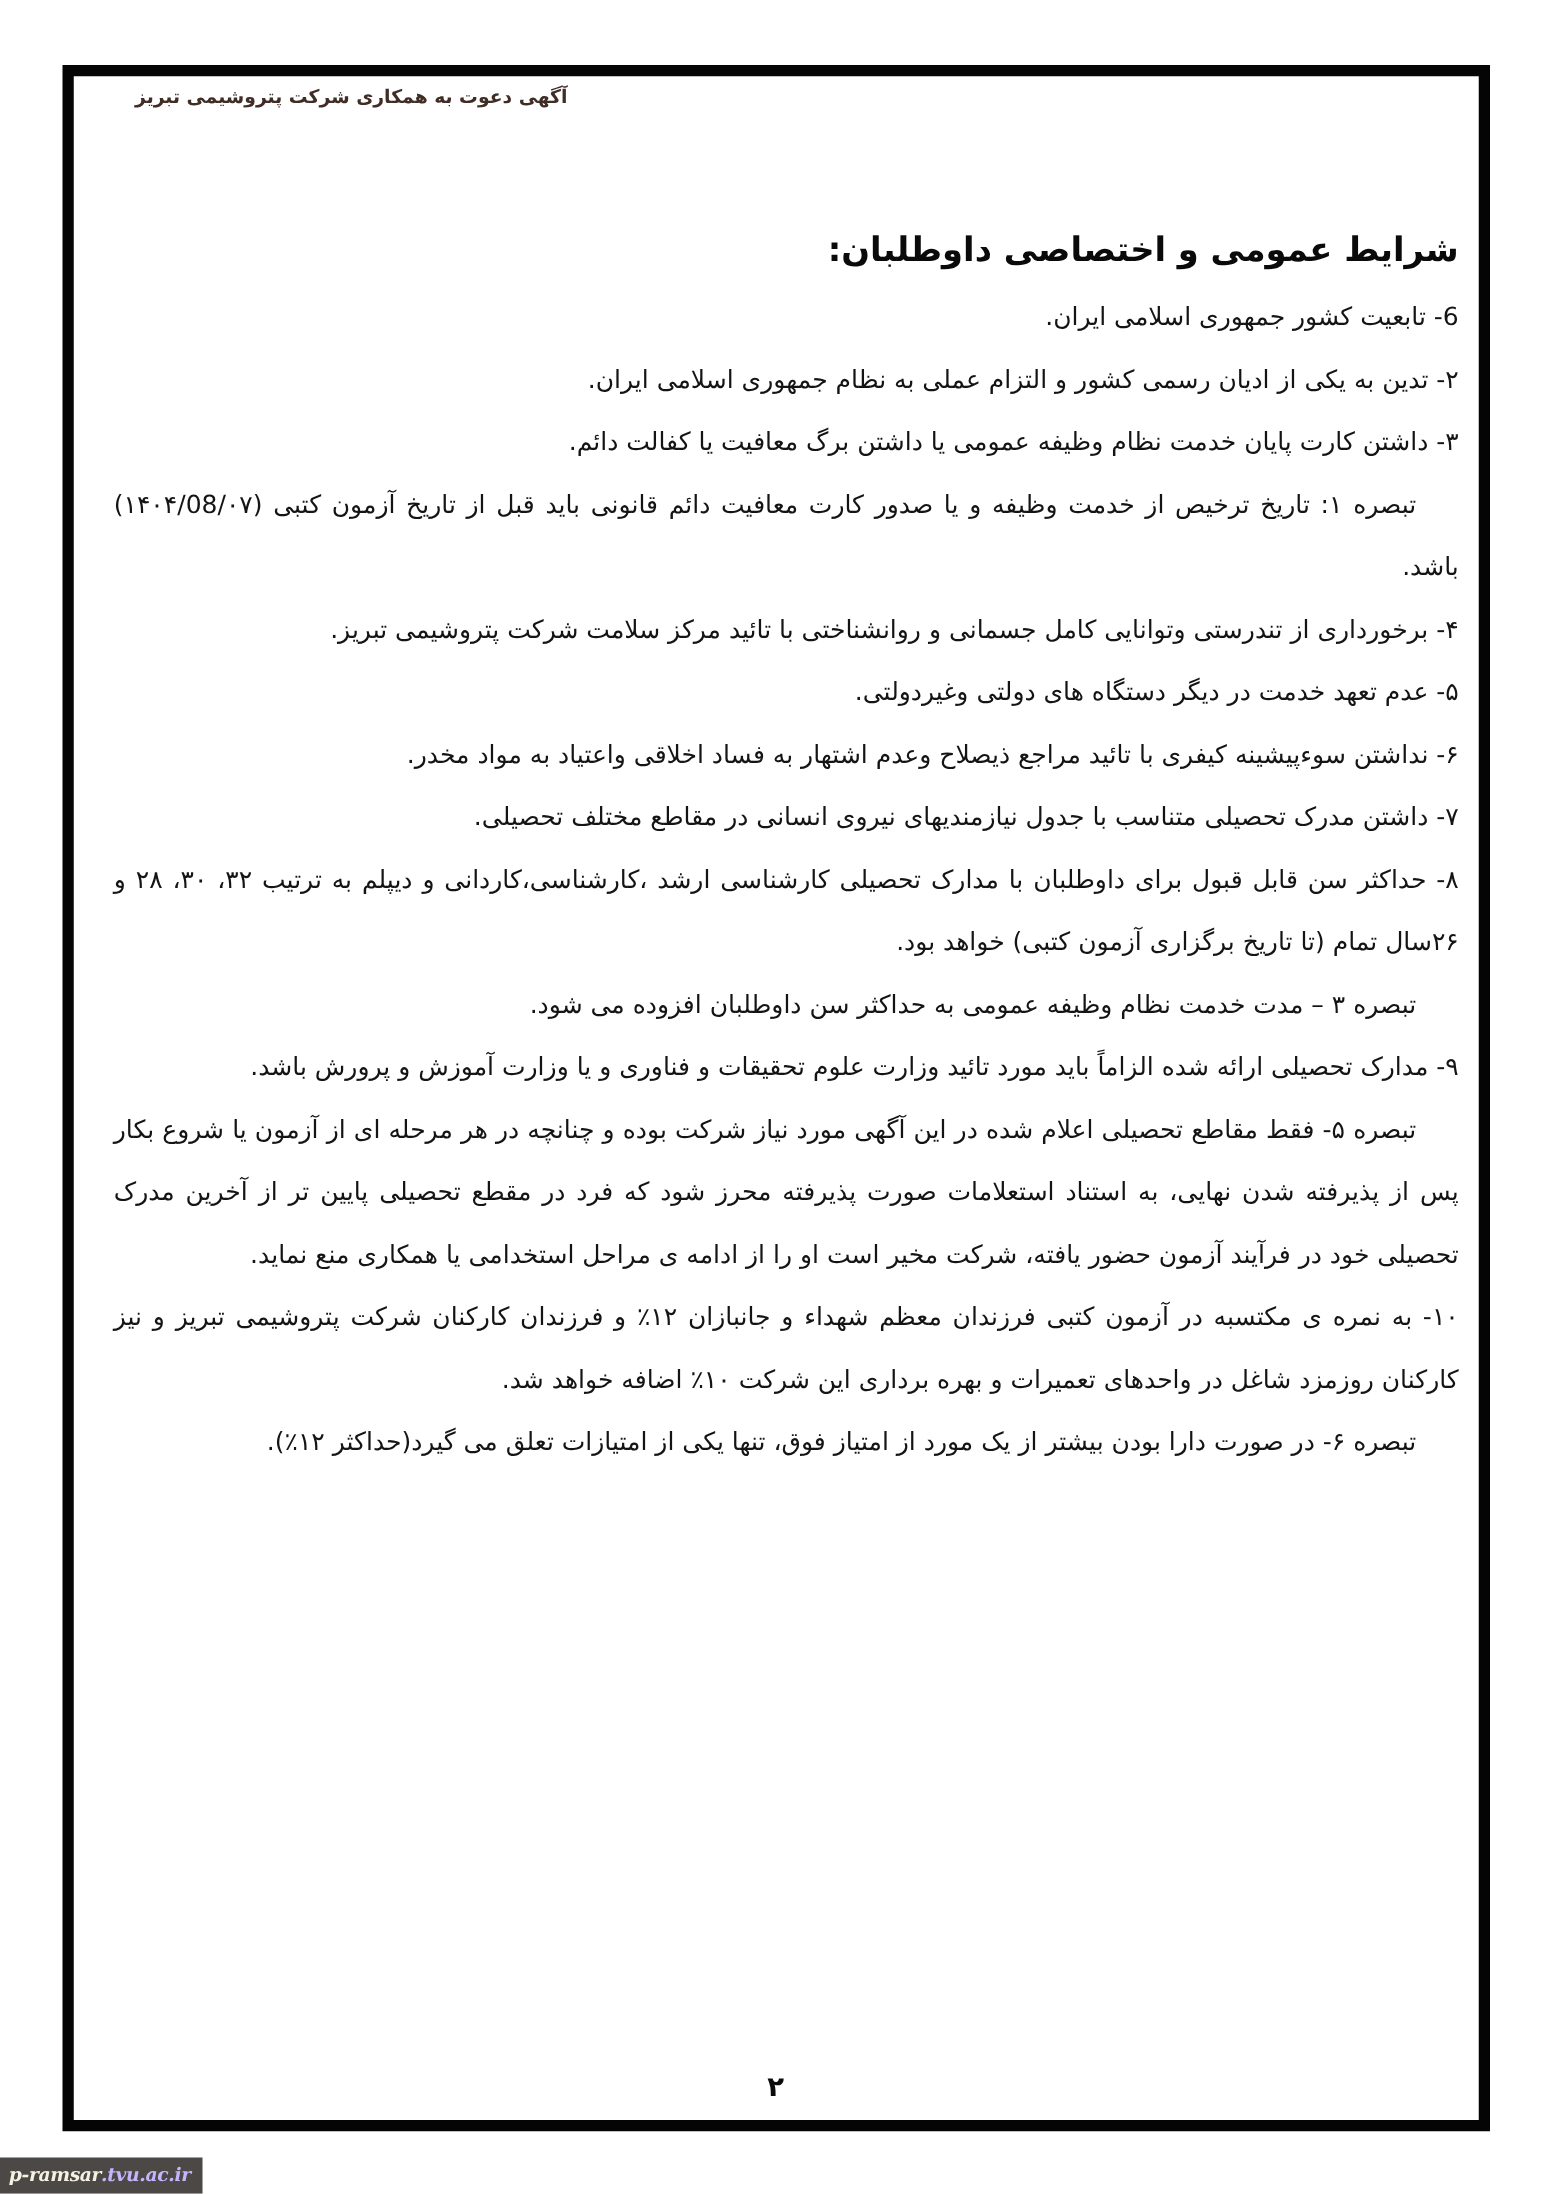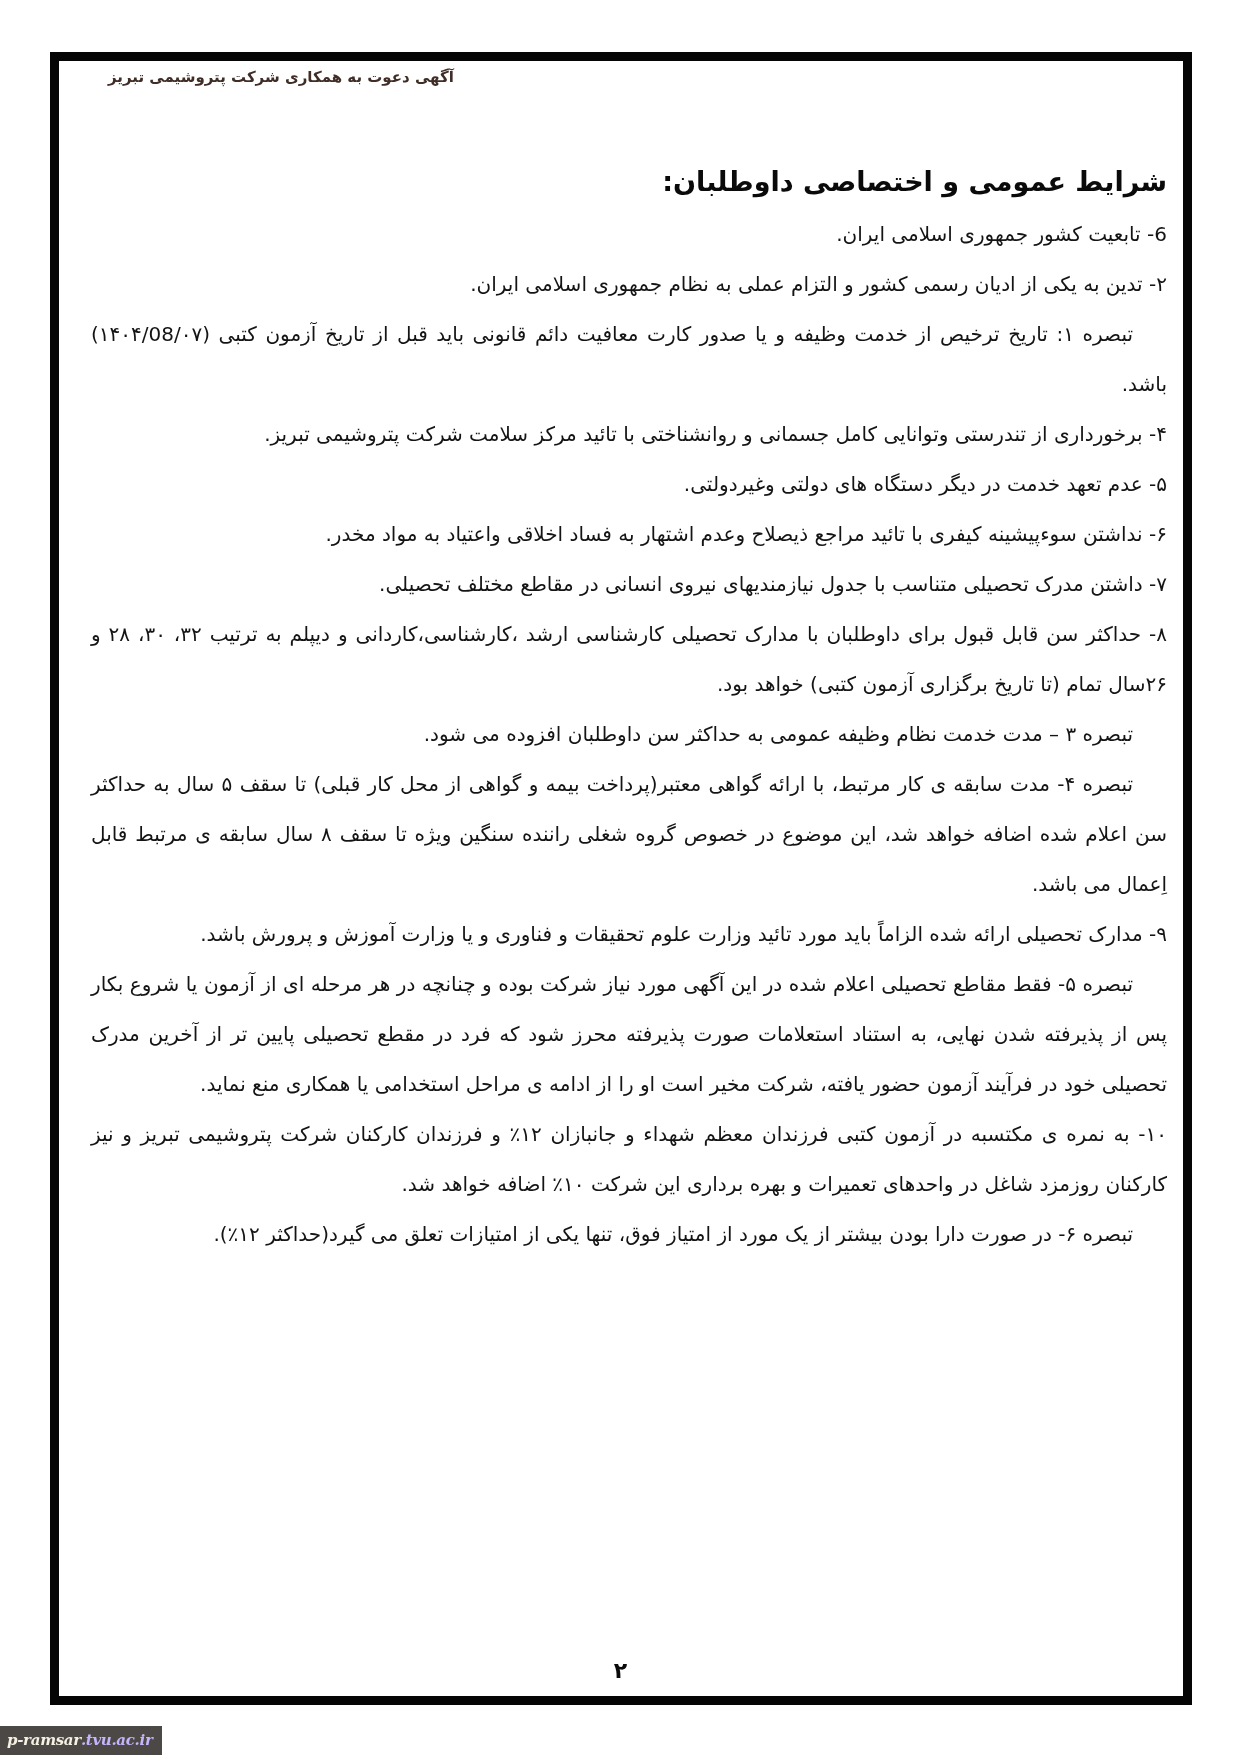--- a/index.html
+++ b/index.html
@@ -28,21 +28,21 @@
     top: 68px;
     font-size: 15px;
     font-weight: bold;
     color: #3f2d26;
     direction: rtl;
     white-space: nowrap;
   }
   .content {
     position: absolute;
     left: 59px;
-    top: 52px;
+    top: 71px;
     width: 1124px;
     height: 1635px;
     box-sizing: border-box;
     padding: 112px 16px 0 32px;
     direction: rtl;
   }
   .section-heading {
     margin: 0 0 10px 0;
     font-size: 27px;
     font-weight: bold;
@@ -97,28 +97,28 @@
 
   <div class="running-header">آگهی دعوت به همکاری شرکت پتروشیمی تبریز</div>
 
   <div class="content">
     <h1 class="section-heading">شرایط عمومی و اختصاصی داوطلبان:</h1>
 
     <div class="conditions">
 
     <p class="para item">6- تابعیت کشور جمهوری اسلامی ایران.</p>
         <p class="para item">۲- تدین به یکی از ادیان رسمی کشور و التزام عملی به نظام جمهوری اسلامی ایران.</p>
+        <p class="para item">۳- داشتن کارت پایان خدمت نظام وظیفه عمومی یا داشتن برگ معافیت یا کفالت دائم.</p>
         <p class="para note">تبصره ۱: تاریخ ترخیص از خدمت وظیفه و یا صدور کارت معافیت دائم قانونی باید قبل از تاریخ آزمون کتبی (۱۴۰۴/08/۰۷) باشد.</p>
         <p class="para item">۴- برخورداری از تندرستی وتوانایی کامل جسمانی و روانشناختی با تائید مرکز سلامت شرکت پتروشیمی تبریز.</p>
         <p class="para item">۵- عدم تعهد خدمت در دیگر دستگاه های دولتی وغیردولتی.</p>
         <p class="para item">۶- نداشتن سوءپیشینه کیفری با تائید مراجع ذیصلاح وعدم اشتهار به فساد اخلاقی واعتیاد به مواد مخدر.</p>
         <p class="para item">۷- داشتن مدرک تحصیلی متناسب با جدول نیازمندیهای نیروی انسانی در مقاطع مختلف تحصیلی.</p>
         <p class="para item">۸- حداکثر سن قابل قبول برای داوطلبان با مدارک تحصیلی کارشناسی ارشد ،کارشناسی،کاردانی و دیپلم به ترتیب ۳۲، ۳۰، ۲۸ و ۲۶سال تمام (تا تاریخ برگزاری آزمون کتبی) خواهد بود.</p>
         <p class="para note">تبصره ۳ – مدت خدمت نظام وظیفه عمومی به حداکثر سن داوطلبان افزوده می شود.</p>
-        <p class="para note">تبصره ۴- مدت سابقه ی کار مرتبط، با ارائه گواهی معتبر(پرداخت بیمه و گواهی از محل کار قبلی) تا سقف ۵ سال به حداکثر سن اعلام شده اضافه خواهد شد، این موضوع در خصوص گروه شغلی راننده سنگین ویژه تا سقف ۸ سال سابقه ی مرتبط قابل اِعمال می باشد.</p>
         <p class="para item">۹- مدارک تحصیلی ارائه شده الزاماً باید مورد تائید وزارت علوم تحقیقات و فناوری و یا وزارت آموزش و پرورش باشد.</p>
         <p class="para note">تبصره ۵- فقط مقاطع تحصیلی اعلام شده در این آگهی مورد نیاز شرکت بوده و چنانچه در هر مرحله ای از آزمون یا شروع بکار پس از پذیرفته شدن نهایی، به استناد استعلامات صورت پذیرفته محرز شود که فرد در مقطع تحصیلی پایین تر از آخرین مدرک تحصیلی خود در فرآیند آزمون حضور یافته، شرکت مخیر است او را از ادامه ی مراحل استخدامی یا همکاری منع نماید.</p>
         <p class="para item">۱۰- به نمره ی مکتسبه در آزمون کتبی فرزندان معظم شهداء و جانبازان ۱۲٪ و فرزندان کارکنان شرکت پتروشیمی تبریز و نیز کارکنان روزمزد شاغل در واحدهای تعمیرات و بهره برداری این شرکت ۱۰٪ اضافه خواهد شد.</p>
         <p class="para note">تبصره ۶- در صورت دارا بودن بیشتر از یک مورد از امتیاز فوق، تنها یکی از امتیازات تعلق می گیرد(حداکثر ۱۲٪).</p>
       </div>
   </div>
 
   <div class="page-number">۲</div>
 
   <div class="watermark">

